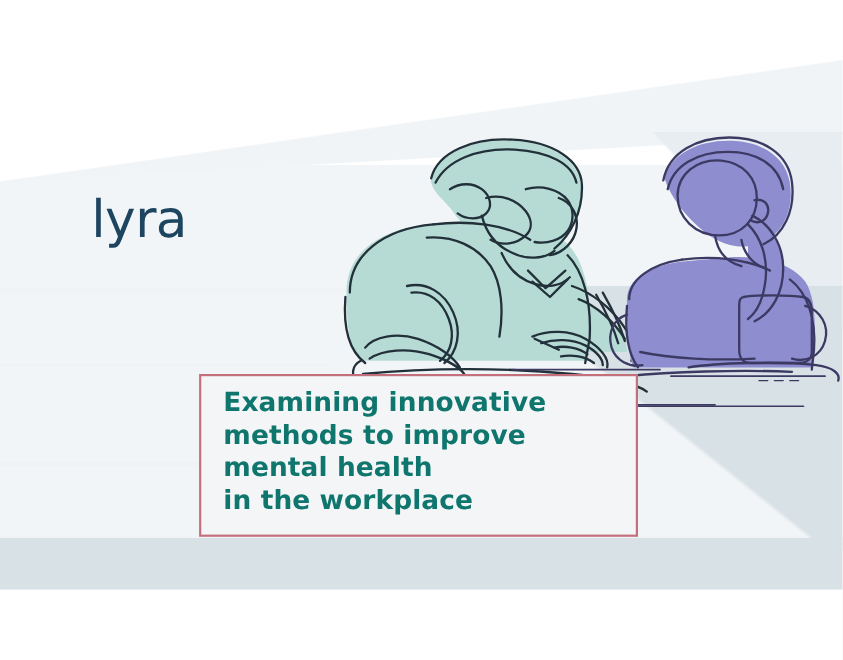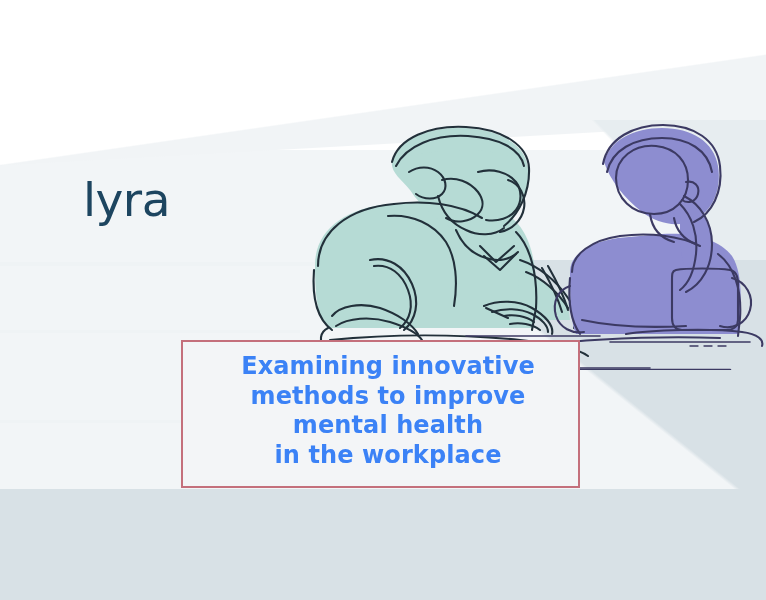--- a/index.html
+++ b/index.html
@@ -2,21 +2,21 @@
 <html><head>
 <meta charset="utf-8">
 <title>Lyra banner</title>
 <style>
   html,body{margin:0;padding:0;}
   body{
     width:766px;height:600px;overflow:hidden;
     background:#ffffff;
     font-family:"Liberation Sans", sans-serif;
   }
-  #stage{position:relative;width:766px;height:600px;overflow:hidden;background:#ffffff;text-align:center;}
+  #stage{position:relative;width:766px;height:536px;overflow:hidden;background:#ffffff;}
 
   
   .bg-white-top{
     position:absolute;left:0;top:0;width:766px;height:150px;
     background:#ffffff;z-index:1;
   }
   .bg-mid{
     position:absolute;left:0;top:0;width:766px;height:600px;
     background:#f2f5f7;z-index:0;
   }
@@ -55,21 +55,21 @@
   .art svg{display:block;}
 
   
   .headline-box{
     position:absolute;left:181px;top:340px;width:399px;height:148px;
     border:2px solid #c4707c;background:#f3f5f7;z-index:15;
     box-sizing:border-box;
   }
   .headline{
     position:absolute;left:203px;top:352px;width:370px;z-index:16;
-    color:#3b82f6;font-weight:bold;font-size:24px;line-height:29.5px;
+    color:#0f766e;font-weight:bold;font-size:24px;line-height:29.5px;
     letter-spacing:.1px;
     font-family:"DejaVu Sans", sans-serif;
     white-space:pre-line;
   }
 </style>
 </head>
 <body>
 
 <div id="stage">
 

